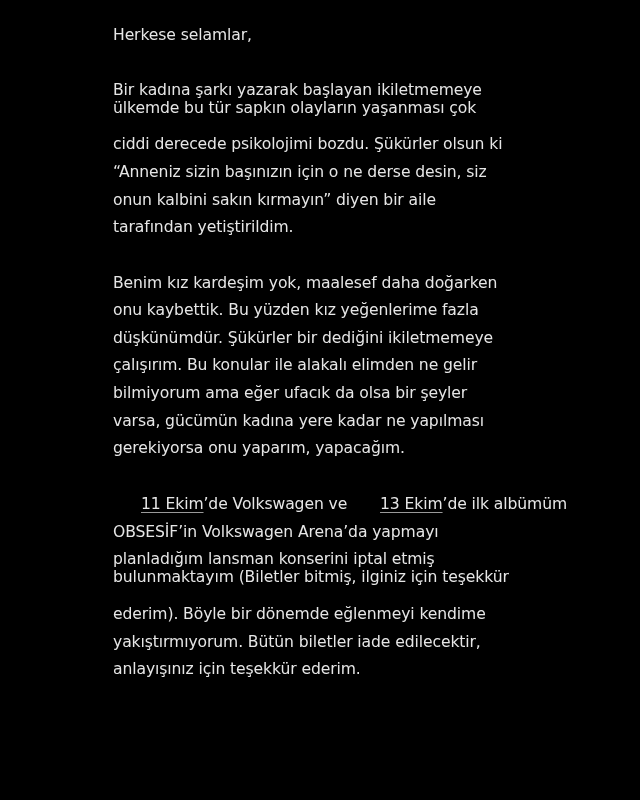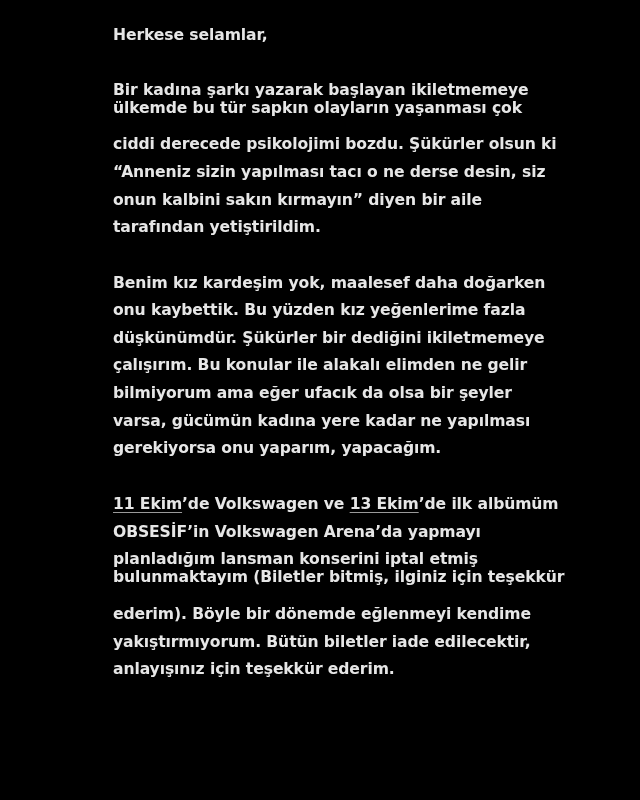--- a/index.html
+++ b/index.html
@@ -1,38 +1,38 @@
 <!DOCTYPE html>
 <html><head>
   <meta charset="utf-8">
   <style>
     html, body { margin: 0; padding: 0; }
     body {
       width: 640px; height: 800px; background: #000000; overflow: hidden;
       font-family: "DejaVu Sans", "Liberation Sans", sans-serif;
       color: #e6e6e6;
     }
-    .page { position: relative; width: 512px; height: 800px; font-weight: bold; }
+    .page { position: relative; width: 512px; height: 800px; }
     .line {
       position: absolute; left: 113px; white-space: nowrap;
       font-size: 15.6px; letter-spacing: -0.1px; line-height: 20px;
     }
-    .u { text-decoration: underline; text-decoration-color: #9a9a9a; text-underline-offset: 3px; text-decoration-thickness: 1px; }
+    .u { text-decoration: underline; text-decoration-color: #9a9a9a; text-underline-offset: 3px; text-decoration-thickness: 1px; margin-left: 28px; }
   </style>
 </head>
 <body>
 
 <div class="page">
   <div class="line" style="top:25px">Herkese selamlar,</div>
 
   <div>
     <div class="line" style="top:80px">Bir kadına şarkı yazarak başlayan ikiletmemeye</div>
     <div class="line" style="top:98px">ülkemde bu tür sapkın olayların yaşanması çok</div>
     <div class="line" style="top:134px">ciddi derecede psikolojimi bozdu. Şükürler olsun ki</div>
-    <div class="line" style="top:162px">“Anneniz sizin yapılması tacı o ne derse desin, siz</div>
+    <div class="line" style="top:162px">“Anneniz sizin başınızın için o ne derse desin, siz</div>
     <div class="line" style="top:190px">onun kalbini sakın kırmayın” diyen bir aile</div>
     <div class="line" style="top:217px">tarafından yetiştirildim.</div>
   </div>
 
   <div>
     <div class="line" style="top:273px">Benim kız kardeşim yok, maalesef daha doğarken</div>
     <div class="line" style="top:300px">onu kaybettik. Bu yüzden kız yeğenlerime fazla</div>
     <div class="line" style="top:328px">düşkünümdür. Şükürler bir dediğini ikiletmemeye</div>
     <div class="line" style="top:355px">çalışırım. Bu konular ile alakalı elimden ne gelir</div>
     <div class="line" style="top:383px">bilmiyorum ama eğer ufacık da olsa bir şeyler</div>

